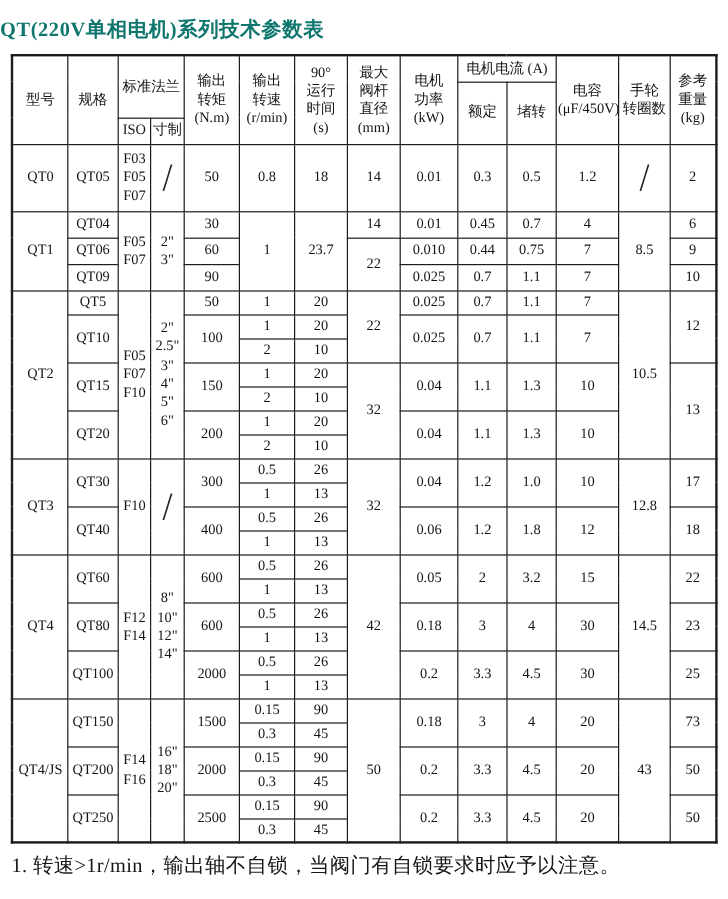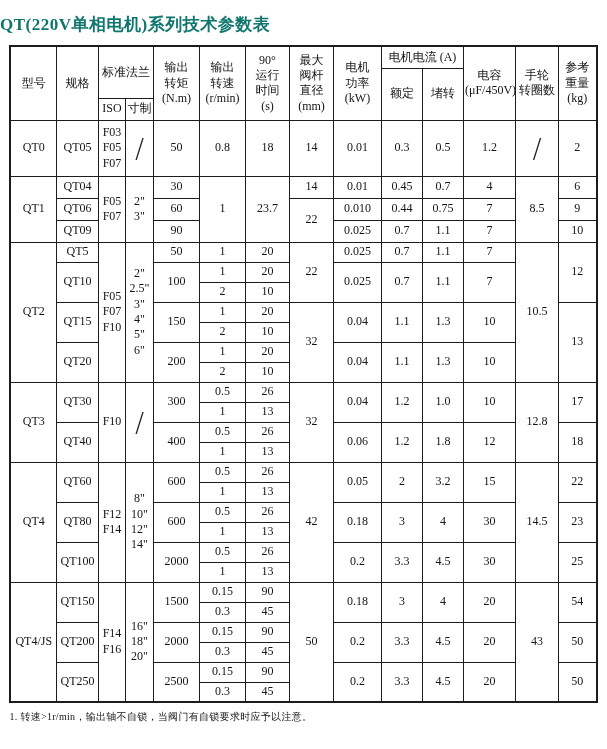--- a/index.html
+++ b/index.html
@@ -51,21 +51,21 @@
   td.slash {
     font-size: 27px;
     line-height: 1;
     font-family: "DejaVu Sans", sans-serif;
     font-weight: 200;
     color: #222;
   }
   .notes {
     width: 588px;
     margin: 7px auto 0;
-    font-size: 10px;
+    font-size: 17px;
     color: #161616;
   }
   .note { margin: 0 0 8px 0; letter-spacing: 0.3px; }
 </style>
 </head>
 <body>
 
 <div class="page">
   <div class="title">QT(220V单相电机)系列技术参数表</div>
 
@@ -348,21 +348,21 @@
 20"</td>
           <td rowspan="2">1500</td>
           <td>0.15</td>
           <td>90</td>
           <td rowspan="6">50</td>
           <td rowspan="2">0.18</td>
           <td rowspan="2">3</td>
           <td rowspan="2">4</td>
           <td rowspan="2">20</td>
           <td rowspan="6">43</td>
-          <td rowspan="2">54</td>
+          <td rowspan="2">73</td>
         </tr>
         <tr style="height: 20px;">
           <td>0.3</td>
           <td>45</td>
         </tr>
         <tr style="height: 20px;">
           <td rowspan="2">QT200</td>
           <td rowspan="2">2000</td>
           <td>0.15</td>
           <td>90</td>

